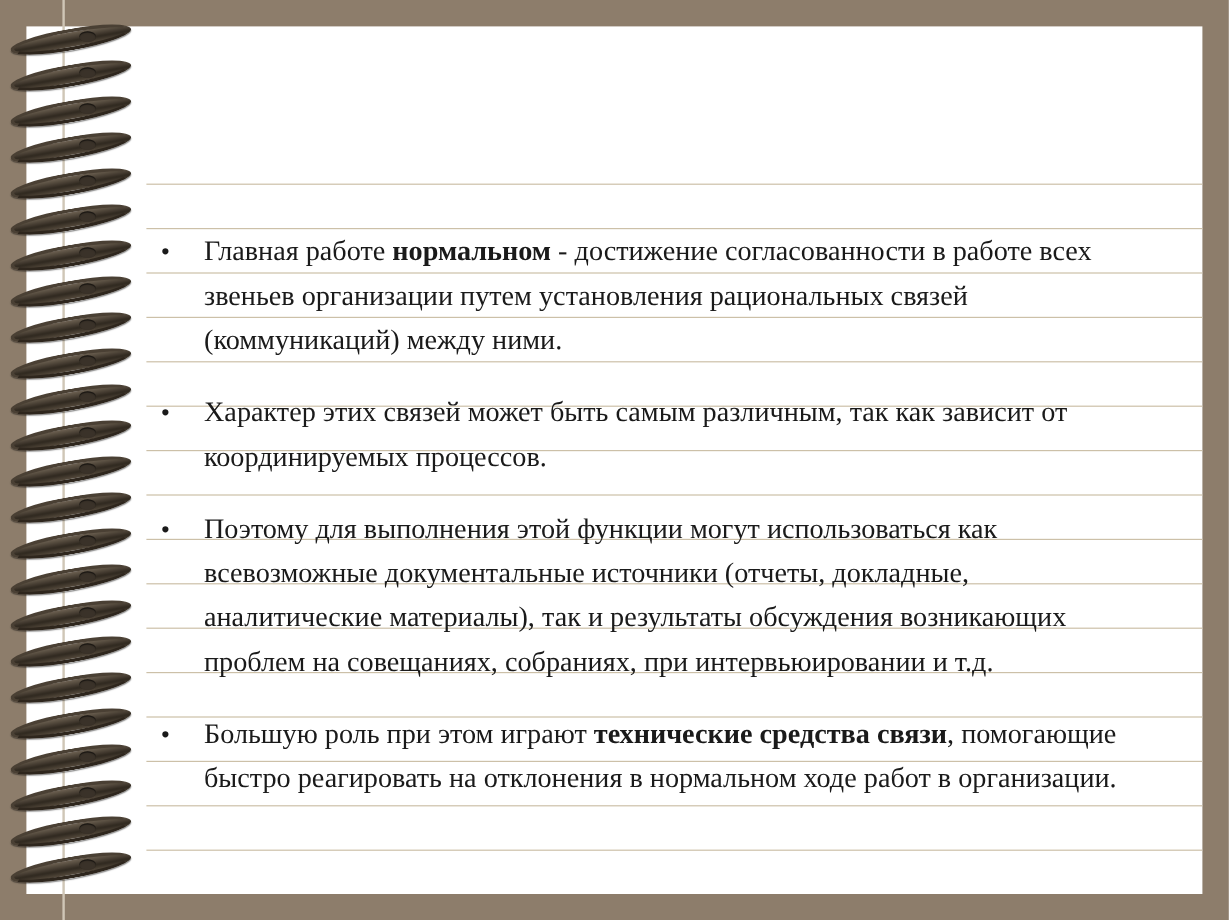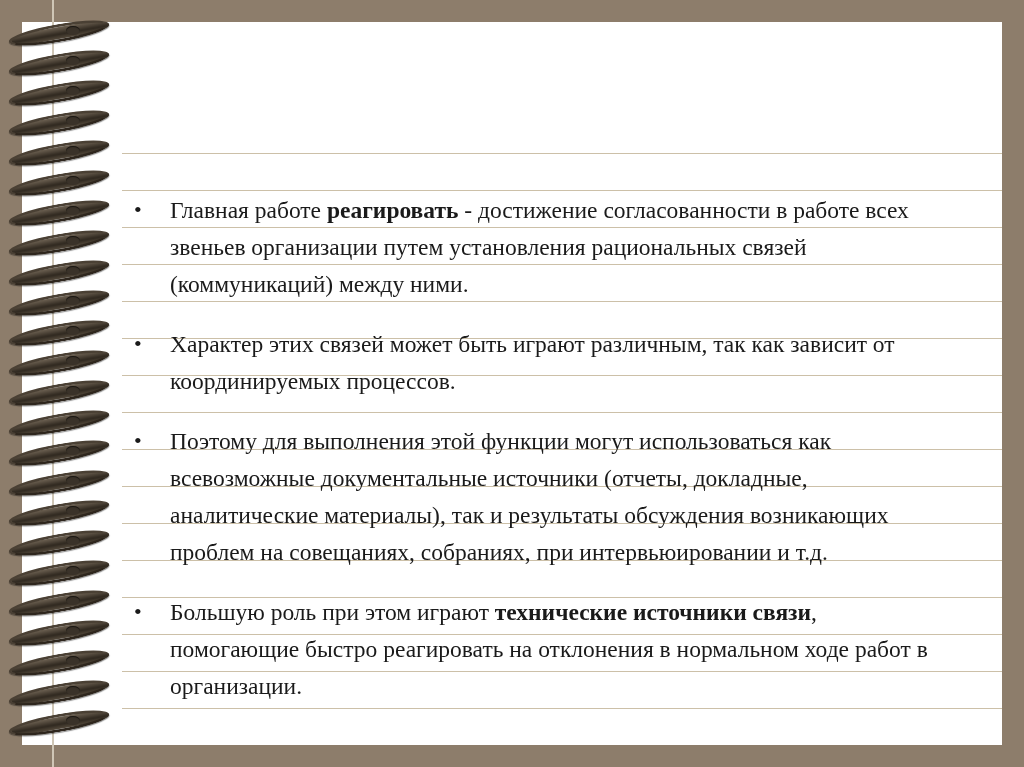--- a/index.html
+++ b/index.html
@@ -255,20 +255,20 @@
         <div class="hole"></div>
       </div>
       <div class="ring" style="top: 712px;">
         <div class="wire"></div>
         <div class="hole"></div>
       </div>
     </div>
 
   <div class="content">
     <ul class="bullets">
-        <li><span>Главная работе </span><span class="b">реагировать</span><span> - достижение согласованности в работе всех звеньев организации путем установления рациональных связей (коммуникаций) между ними.</span></li>
-        <li><span>Характер этих связей может быть играют различным, так как зависит от координируемых процессов.</span></li>
+        <li><span>Главная работе </span><span class="b">нормальном</span><span> - достижение согласованности в работе всех звеньев организации путем установления рациональных связей (коммуникаций) между ними.</span></li>
+        <li><span>Характер этих связей может быть самым различным, так как зависит от координируемых процессов.</span></li>
         <li><span>Поэтому для выполнения этой функции могут использоваться как всевозможные документальные источники (отчеты, докладные, аналитические материалы), так и результаты обсуждения возникающих проблем на совещаниях, собраниях, при интервьюировании и т.д.</span></li>
-        <li><span>Большую роль при этом играют </span><span class="b">технические источники связи</span><span>, помогающие быстро реагировать на отклонения в нормальном ходе работ в организации.</span></li>
+        <li><span>Большую роль при этом играют </span><span class="b">технические средства связи</span><span>, помогающие быстро реагировать на отклонения в нормальном ходе работ в организации.</span></li>
       </ul>
   </div>
 
 </div>
 
 </body></html>

